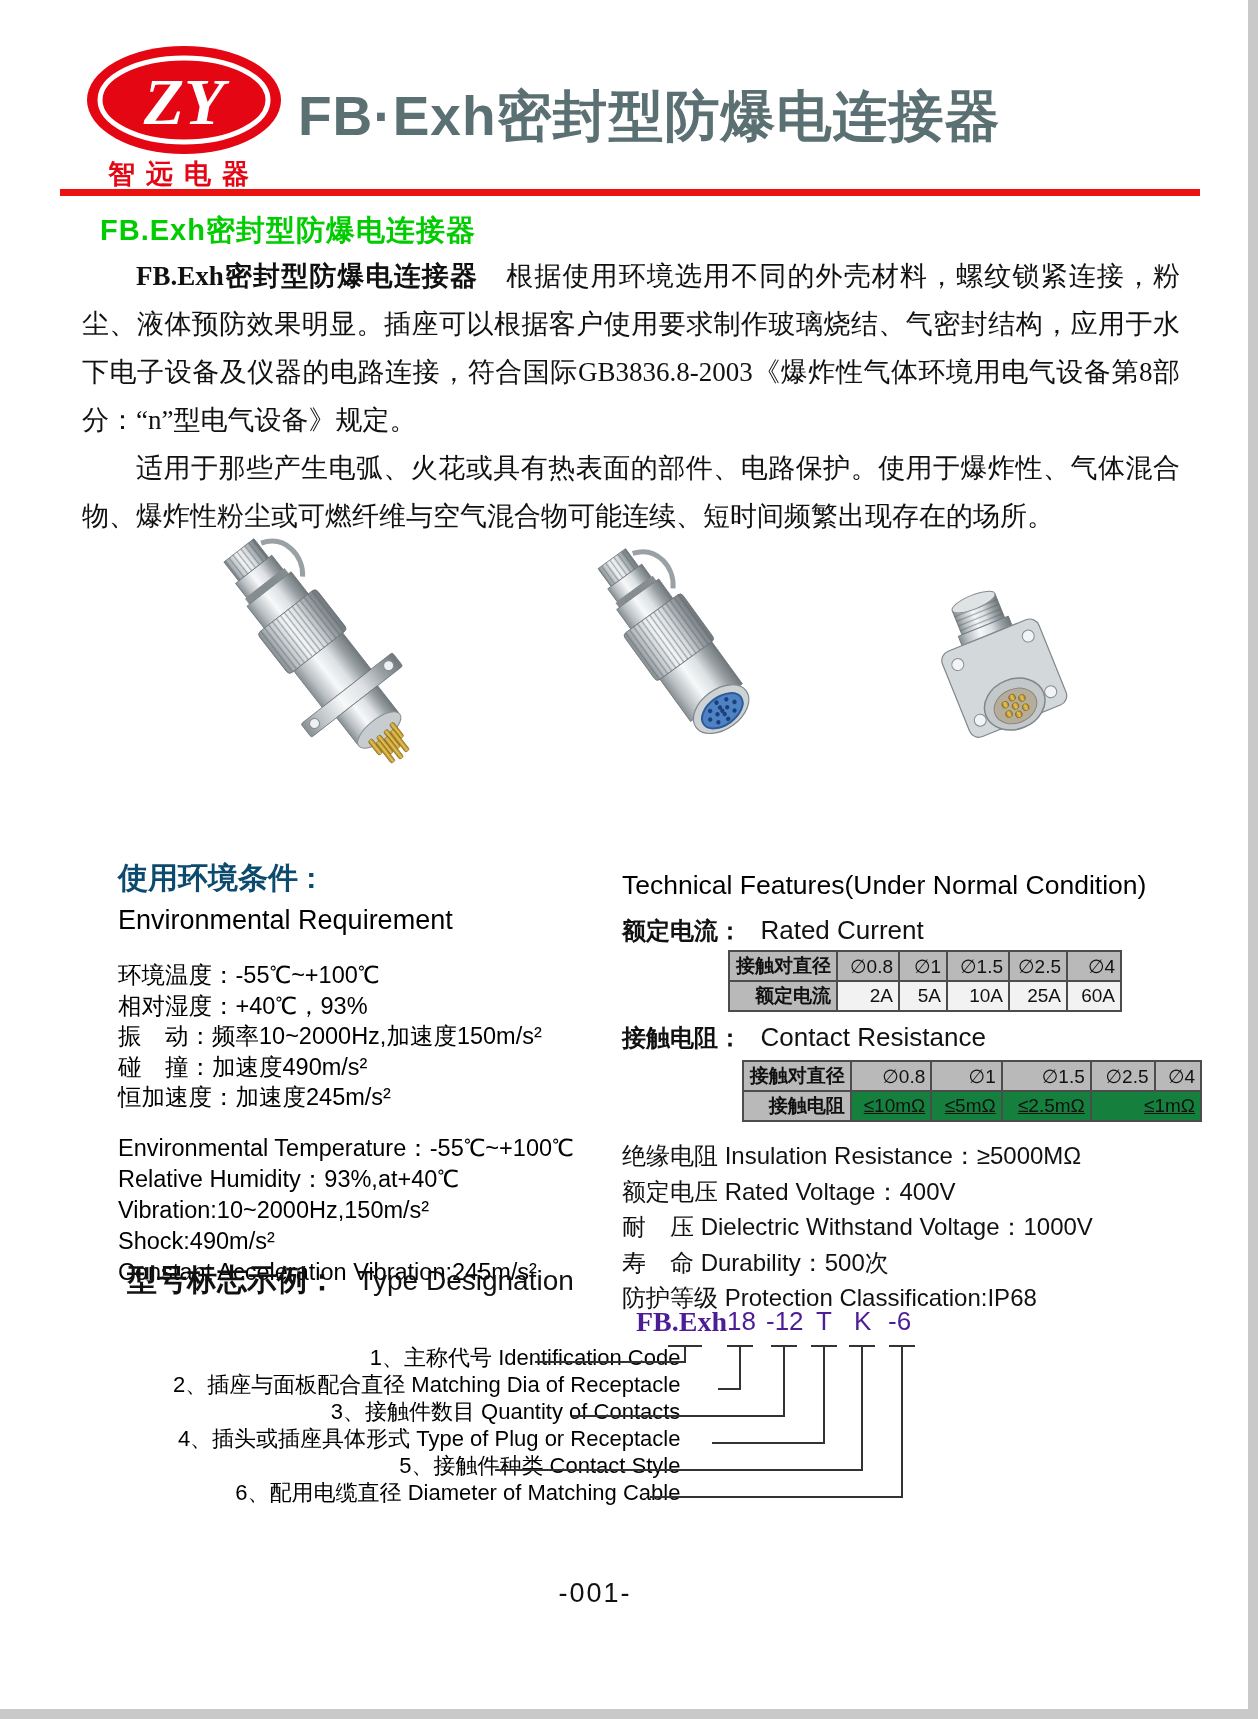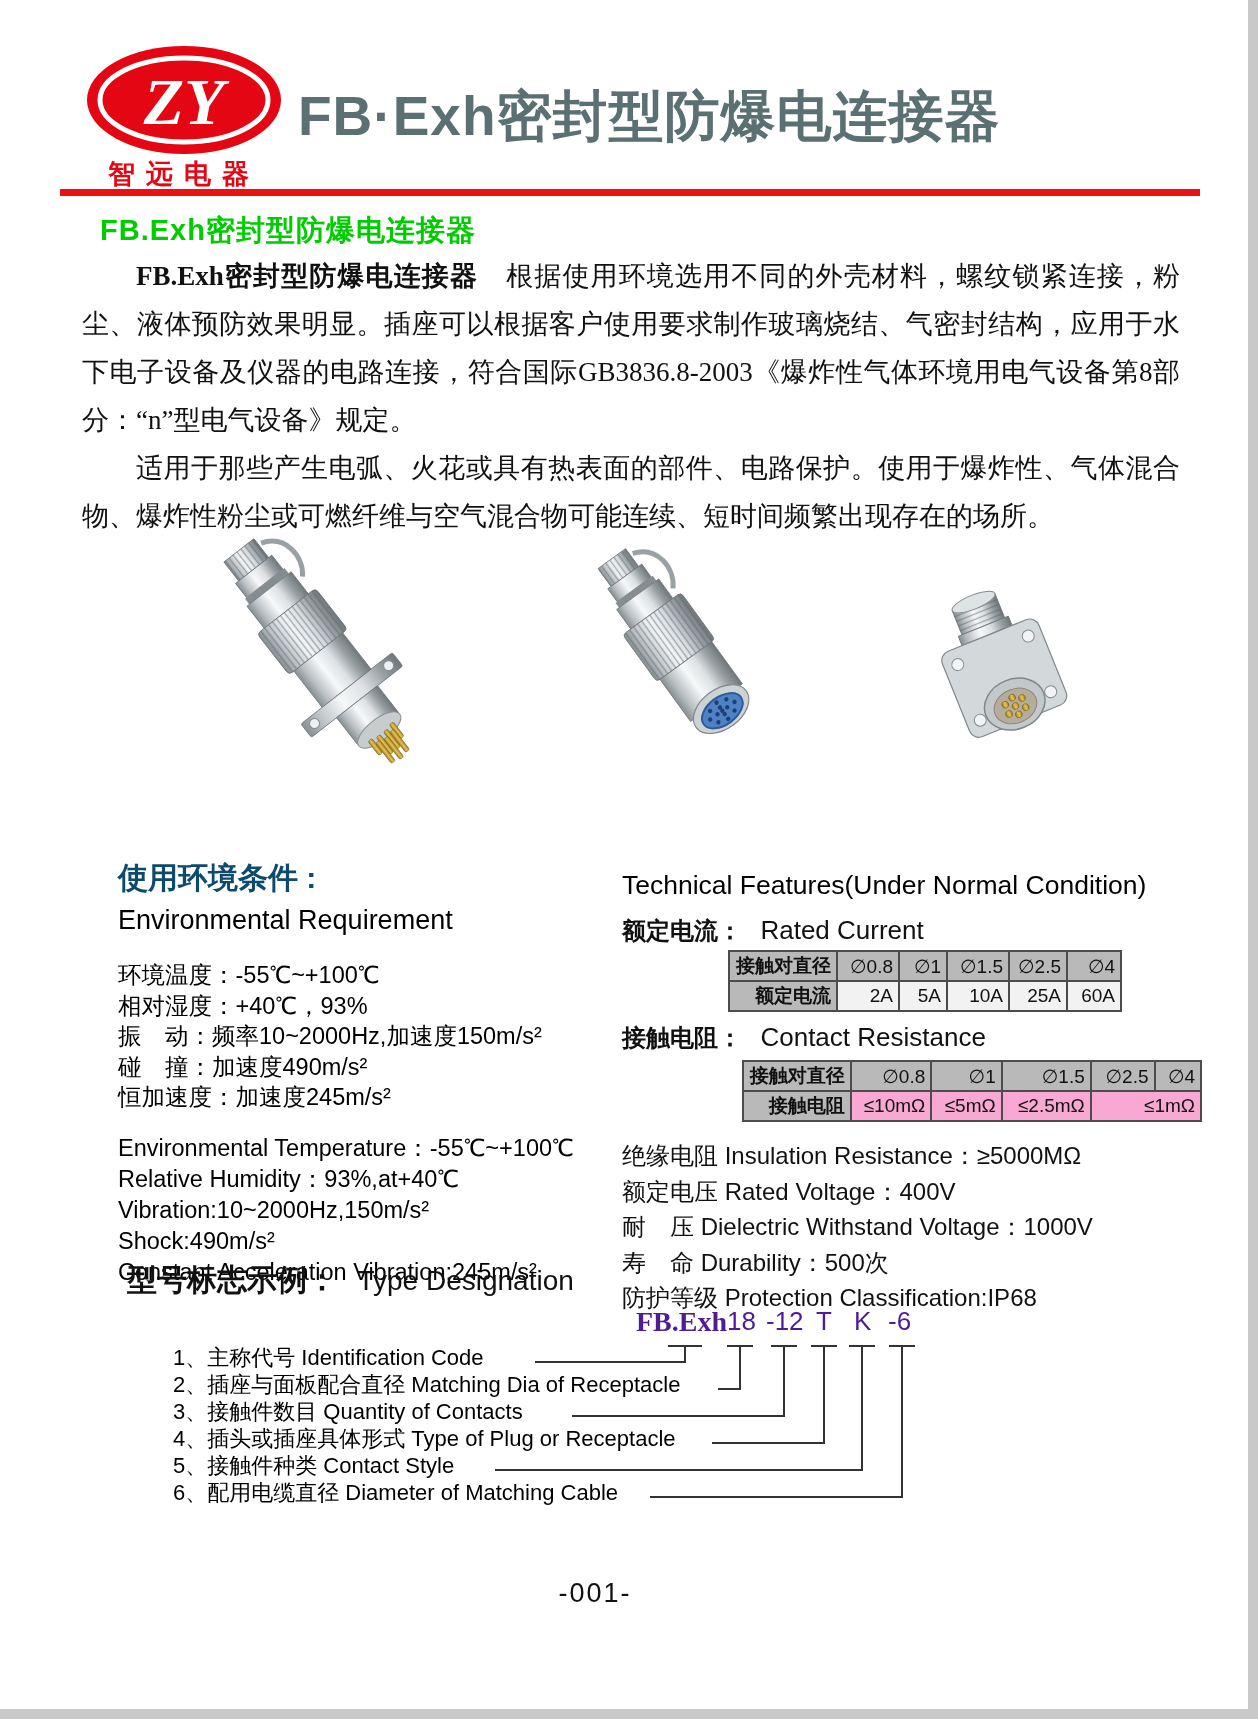--- a/index.html
+++ b/index.html
@@ -24,21 +24,21 @@
   .spec-block{margin-top:24px;font-size:23.5px;line-height:30.5px;color:#000;}
   .spec-block div{white-space:nowrap;}
   .tech-label{margin-top:14px;white-space:nowrap;}
   .tech-label .cn{font-size:24px;font-weight:bold;}
   .tech-label .en{font-size:26px;margin-left:14px;}
   table.spec{border-collapse:collapse;font-size:19px;}
   table.spec th,table.spec td{border:2px solid #4c4c4c;padding:1px 5px;text-align:right;white-space:nowrap;height:25px;}
   table.spec th{background:#b9b9b9;font-weight:bold;}
   table.spec th.num{font-weight:normal;}
   table.spec td{background:#f2f2f2;font-weight:normal;}
-  table.spec.t2 td{background:#f9a8d4;}
+  table.spec.t2 td{background:#15803d;text-decoration:underline;}
   .other-specs{margin-top:16px;font-size:24px;line-height:35.5px;}
   .other-specs div{white-space:nowrap;}
 
   
   .td-h-cn{font-size:30px;font-weight:bold;display:inline;}
   .td-h-en{font-size:28px;display:inline;margin-left:16px;}
   .code-part{position:absolute;top:1306px;font-size:26px;color:#4c1d95;white-space:nowrap;}
   .code-serif{font-family:"Liberation Serif","DejaVu Serif",serif;font-size:28px;font-weight:bold;}
   .td-list{font-size:22px;line-height:27px;color:#000;}
   .td-list div{white-space:nowrap;}
@@ -258,21 +258,21 @@
     <span class="td-h-en">Type Designation</span>
   </div>
 
   <span class="code-part code-serif" style="left:636px;">FB.Exh</span>
   <span class="code-part" style="left:727px;">18</span>
   <span class="code-part" style="left:766px;">-12</span>
   <span class="code-part" style="left:816px;">T</span>
   <span class="code-part" style="left:854px;">K</span>
   <span class="code-part" style="left:888px;">-6</span>
 
-  <div class="abs td-list" style="left:173px;top:1344px;">
+  <div class="abs td-list" style="left:173px;top:1344px;text-align:right;">
     <div>1、主称代号 Identification Code</div>
     <div>2、插座与面板配合直径 Matching Dia of Receptacle</div>
     <div>3、接触件数目 Quantity of Contacts</div>
     <div>4、插头或插座具体形式 Type of Plug or Receptacle</div>
     <div>5、接触件种类 Contact Style</div>
     <div>6、配用电缆直径 Diameter of Matching Cable</div>
   </div>
 
   <svg class="abs" style="left:0;top:0;" width="1258" height="1719" viewBox="0 0 1258 1719">
     <g stroke="#333" stroke-width="2" fill="none">

